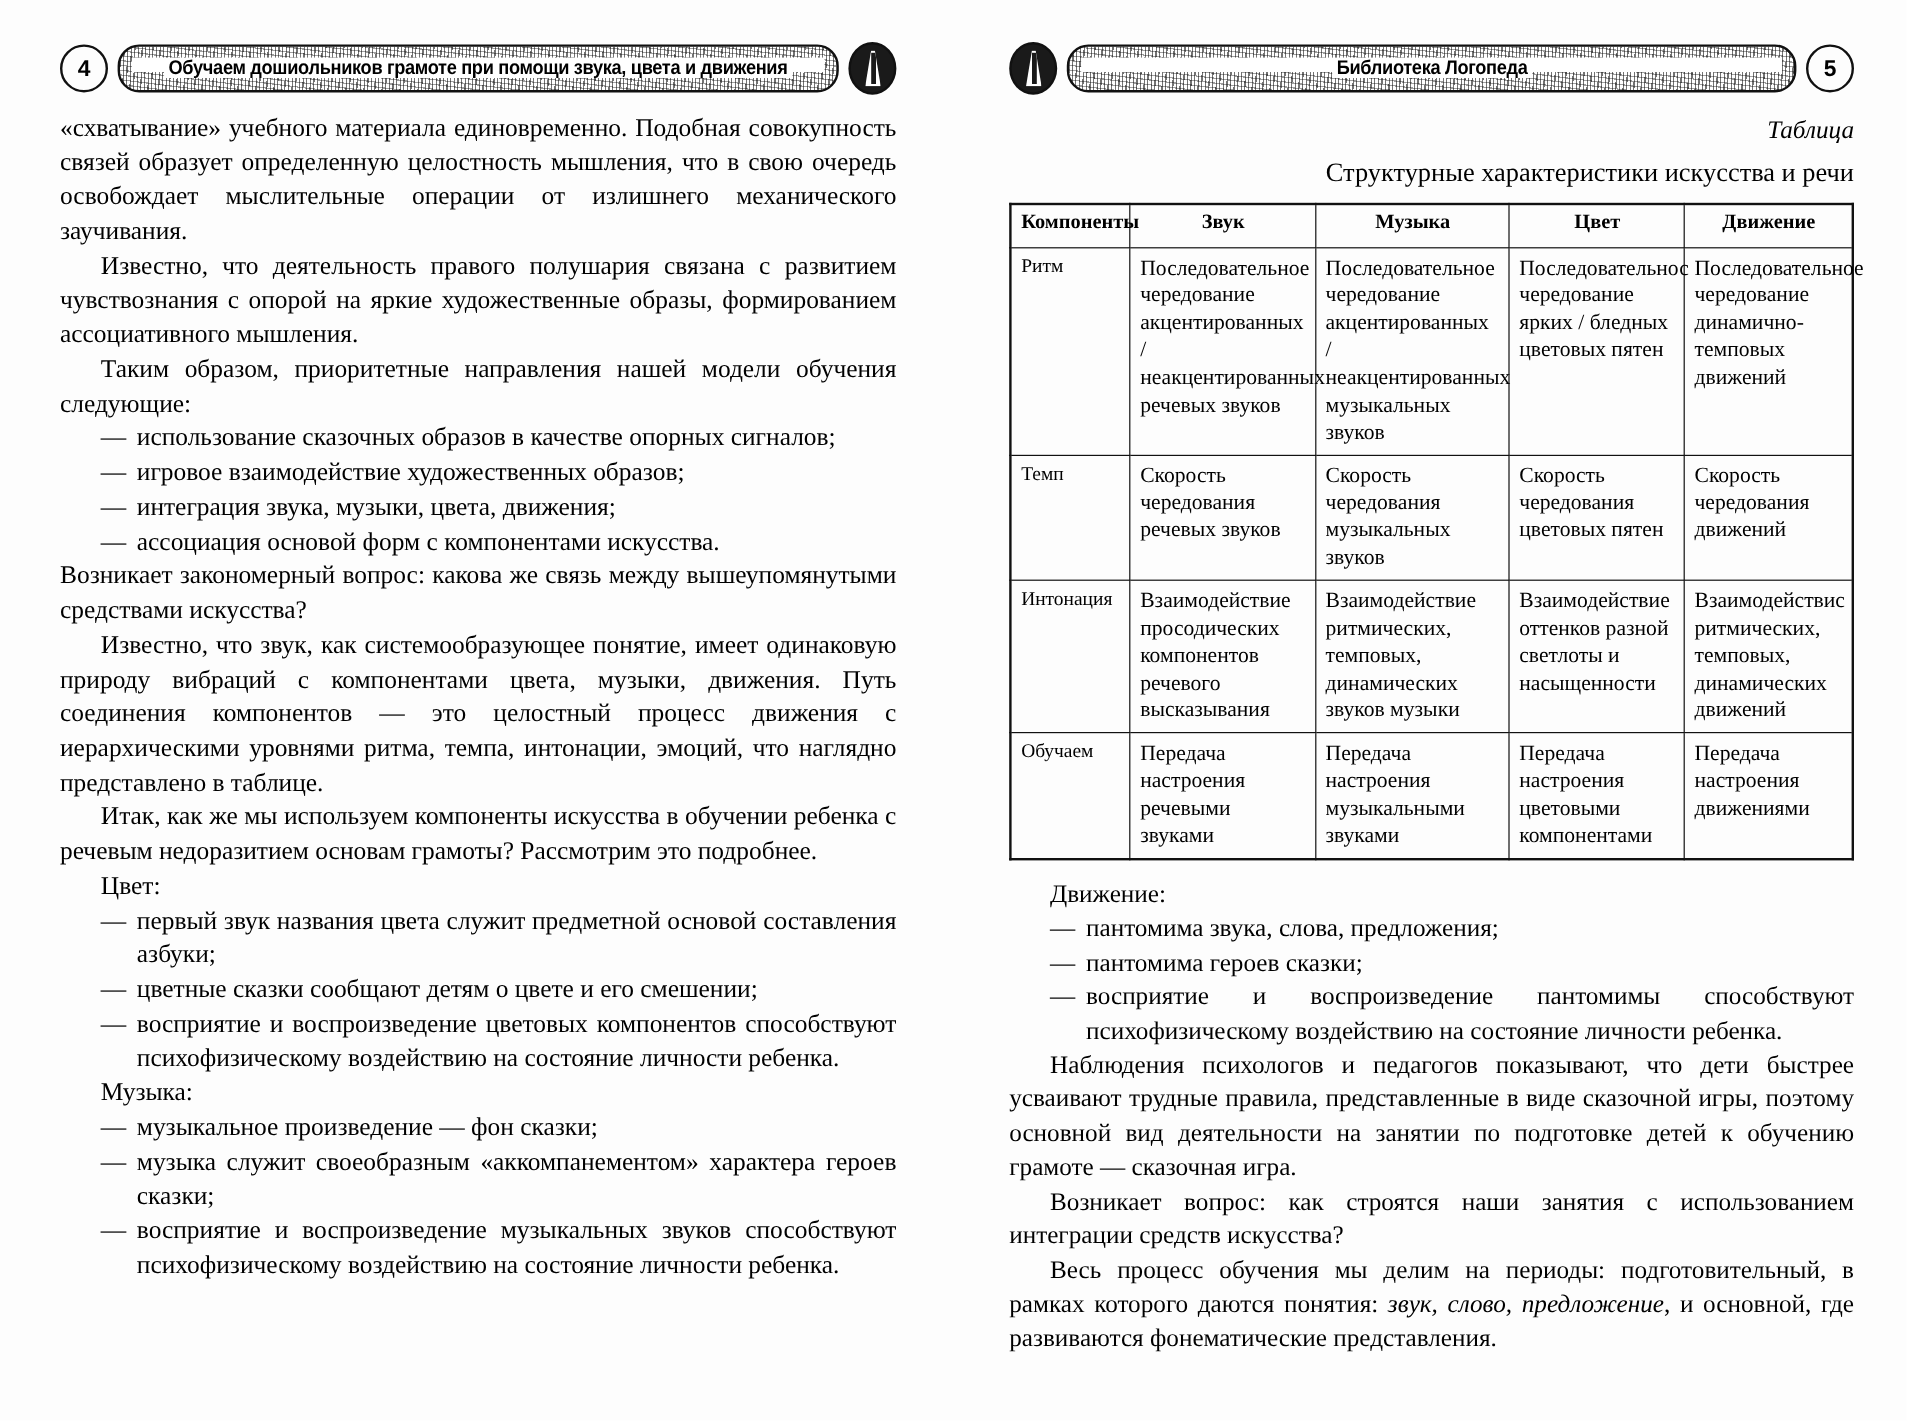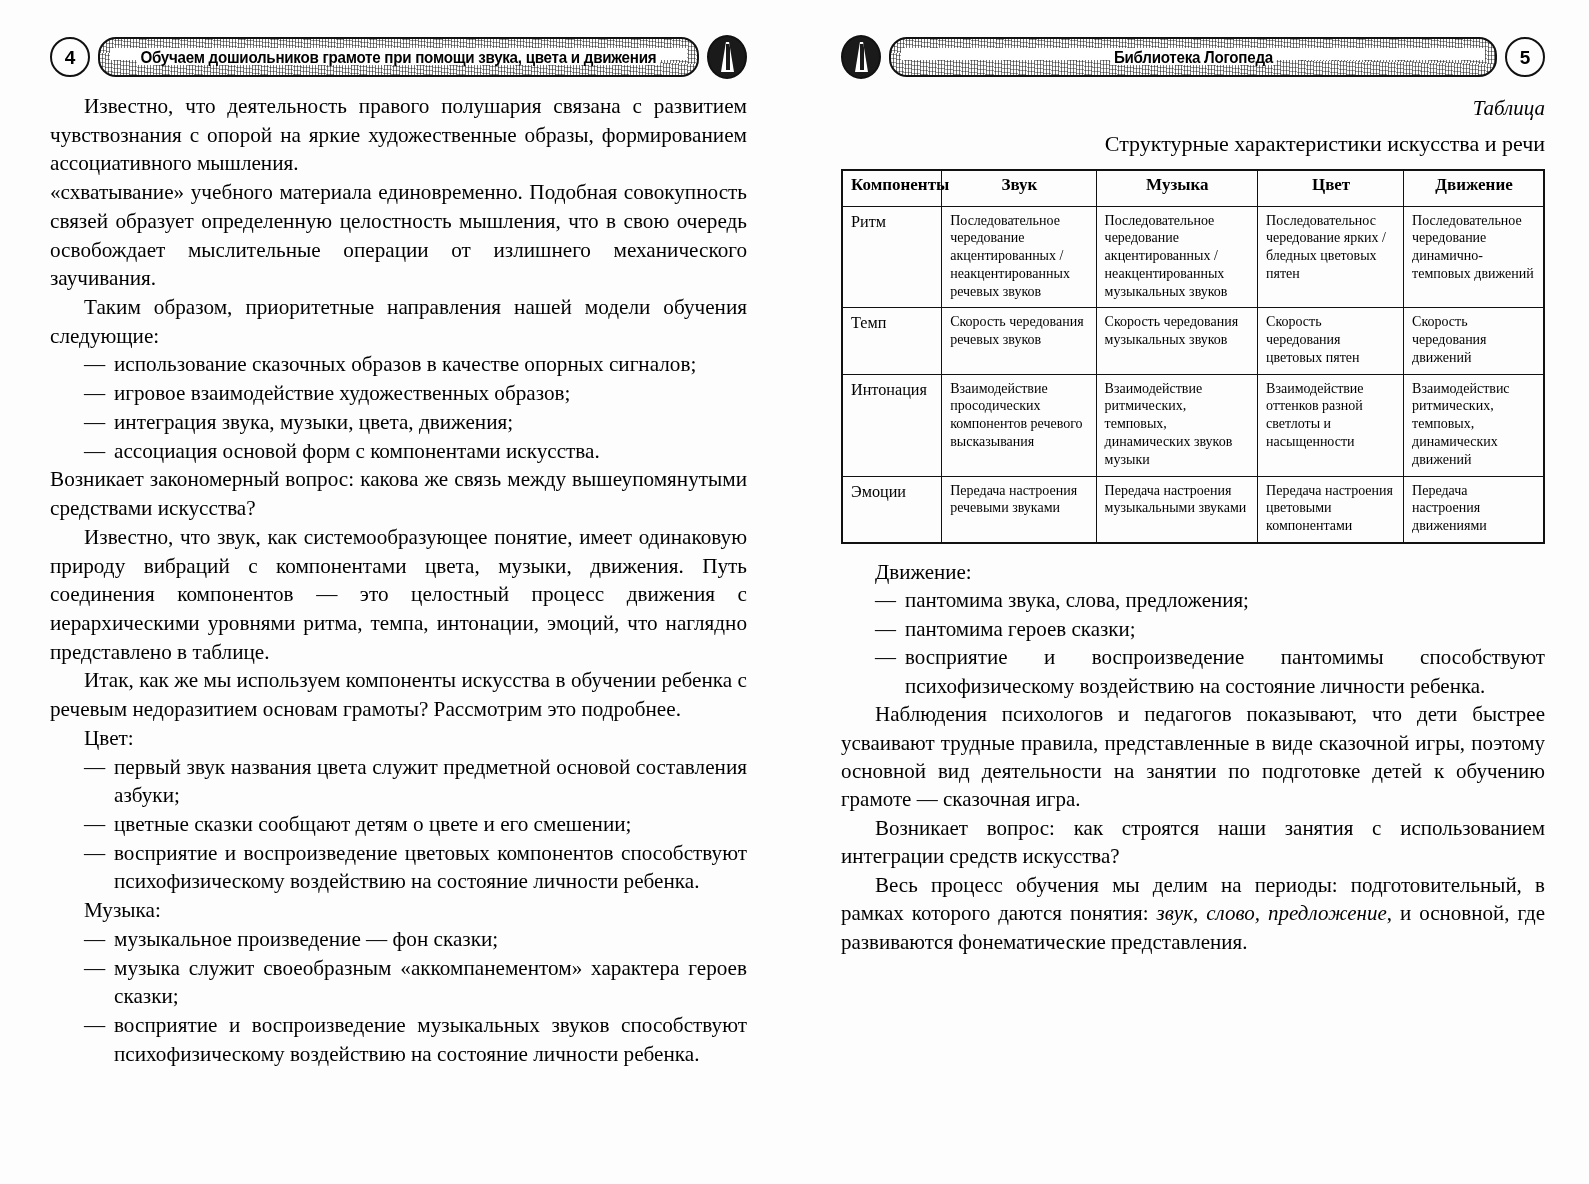--- a/index.html
+++ b/index.html
@@ -190,21 +190,21 @@
     border-collapse: collapse;
     width: 100%;
     table-layout: fixed;
     border: 2.5px solid #111;
   }
   table.struct th,
   table.struct td {
     border: 1.8px solid #111;
     vertical-align: top;
     padding: 5px 7px 7px 8px;
-    font-size: 14px;
+    font-size: 18px;
     line-height: 1.27;
   }
   table.struct th {
     text-align: center;
     font-weight: bold;
     font-size: 17px;
     padding-top: 3px;
     padding-bottom: 10px;
   }
   table.struct td.rowhead {
@@ -231,22 +231,22 @@
       <div class="banner">
         <span class="banner-text">Обучаем дошиольников грамоте при помощи звука, цвета и движения</span>
       </div>
       <div class="emblem">
         <div class="tower"></div>
       </div>
     </div>
 
     <div class="body-text">
 
+      <p class="para noindent">«схватывание» учебного материала единовременно. Подобная совокупность связей образует определенную целостность мышления, что в свою очередь освобождает мыслительные операции от излишнего механического заучивания.</p>
       <p class="para">Известно, что деятельность правого полушария связана с развитием чувствознания с опорой на яркие художественные образы, формированием ассоциативного мышления.</p>
-      <p class="para noindent">«схватывание» учебного материала единовременно. Подобная совокупность связей образует определенную целостность мышления, что в свою очередь освобождает мыслительные операции от излишнего механического заучивания.</p>
       <p class="para">Таким образом, приоритетные направления нашей модели обучения следующие:</p>
 
       <ul class="dashlist">
         <li><span class="dash">—</span><span>использование сказочных образов в качестве опорных сигналов;</span></li>
         <li><span class="dash">—</span><span>игровое взаимодействие художественных образов;</span></li>
         <li><span class="dash">—</span><span>интеграция звука, музыки, цвета, движения;</span></li>
         <li><span class="dash">—</span><span>ассоциация основой форм с компонентами искусства.</span></li>
       </ul>
 
       <p class="para noindent">Возникает закономерный вопрос: какова же связь между вышеупомянутыми средствами искусства?</p>
@@ -318,21 +318,21 @@
           <td>Скорость чередования движений</td>
         </tr>
         <tr>
           <td class="rowhead">Интонация</td>
           <td>Взаимодействие просодических компонентов речевого высказывания</td>
           <td>Взаимодействие ритмических, темповых, динамических звуков музыки</td>
           <td>Взаимодействие оттенков разной светлоты и насыщенности</td>
           <td>Взаимодействис ритмических, темповых, динамических движений</td>
         </tr>
         <tr>
-          <td class="rowhead">Эмоции</td>
+          <td class="rowhead">Обучаем</td>
           <td>Передача настроения речевыми звуками</td>
           <td>Передача настроения музыкальными звуками</td>
           <td>Передача настроения цветовыми компонентами</td>
           <td>Передача настроения движениями</td>
         </tr>
       </tbody>
     </table>
 
     <div class="body-text right after-table">
 

